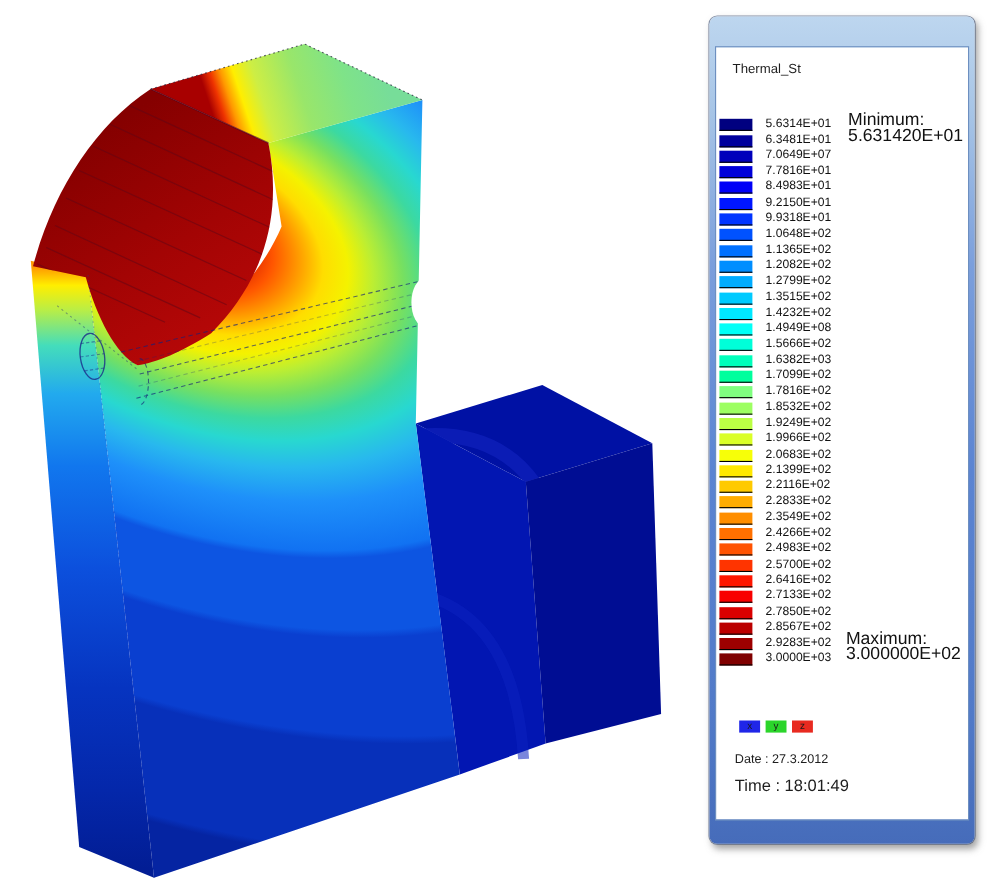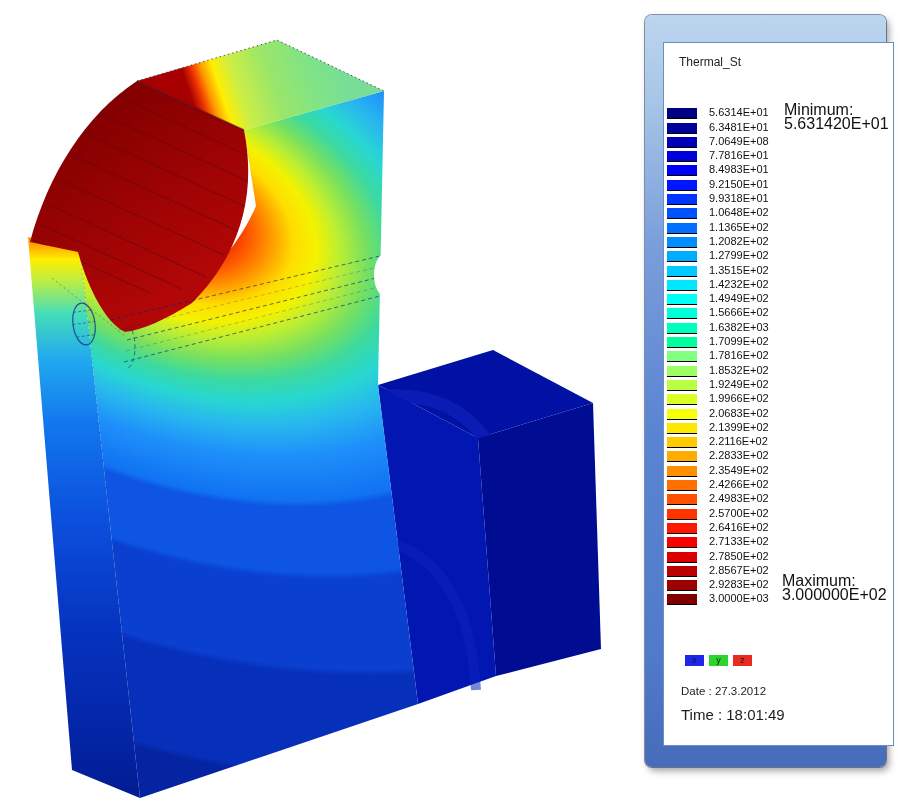--- a/index.html
+++ b/index.html
@@ -50,21 +50,21 @@
     border-color:#6e1d10;
   }
   .btn-min::after{content:"";position:absolute;left:50%;top:50%;width:9px;height:3px;
     margin:-1px 0 0 -5px;background:#3f3f3f;box-shadow:0 1px 0 rgba(255,255,255,0.7);}
   .btn-max::after{content:"";position:absolute;left:50%;top:50%;width:8px;height:6px;
     margin:-4px 0 0 -5px;border:2px solid #3f3f3f;box-shadow:0 1px 0 rgba(255,255,255,0.5);}
   .btn-close::after{content:"\2715";position:absolute;left:0;right:0;top:1px;text-align:center;
     color:#ffffff;font-size:11px;font-weight:bold;text-shadow:0 1px 2px #6e1d10;}
 
   .client{
-    position:absolute;left:19px;top:28px;width:229px;height:702px;
+    position:absolute;left:6px;top:28px;width:229px;height:702px;
     background:#ffffff;outline:1px solid #6d8fc0;
   }
   .field-label{position:absolute;left:15px;top:12px;font-size:12px;color:#1e1e1e;}
 
   .legend{position:absolute;left:3px;top:62px;}
   .legend-row{height:14.3px;display:flex;align-items:flex-end;}
   .legend-swatch{width:30px;height:10px;margin-top:1.5px;border-bottom:1.4px solid #000000;}
   .legend-val{margin-left:12px;font-size:11px;line-height:13px;color:#111111;white-space:nowrap;}
 
   .note{position:absolute;font-size:16px;line-height:14.3px;color:#111111;white-space:nowrap;}
@@ -203,21 +203,21 @@
         <div class="legend-row">
           <div class="legend-swatch" style="background: rgb(0, 0, 128);"></div>
           <span class="legend-val">5.6314E+01</span>
         </div>
         <div class="legend-row">
           <div class="legend-swatch" style="background: rgb(0, 0, 157);"></div>
           <span class="legend-val">6.3481E+01</span>
         </div>
         <div class="legend-row">
           <div class="legend-swatch" style="background: rgb(0, 0, 187);"></div>
-          <span class="legend-val">7.0649E+08</span>
+          <span class="legend-val">7.0649E+07</span>
         </div>
         <div class="legend-row">
           <div class="legend-swatch" style="background: rgb(0, 0, 217);"></div>
           <span class="legend-val">7.7816E+01</span>
         </div>
         <div class="legend-row">
           <div class="legend-swatch" style="background: rgb(0, 0, 247);"></div>
           <span class="legend-val">8.4983E+01</span>
         </div>
         <div class="legend-row">
@@ -247,21 +247,21 @@
         <div class="legend-row">
           <div class="legend-swatch" style="background: rgb(0, 202, 255);"></div>
           <span class="legend-val">1.3515E+02</span>
         </div>
         <div class="legend-row">
           <div class="legend-swatch" style="background: rgb(0, 232, 255);"></div>
           <span class="legend-val">1.4232E+02</span>
         </div>
         <div class="legend-row">
           <div class="legend-swatch" style="background: rgb(0, 255, 247);"></div>
-          <span class="legend-val">1.4949E+02</span>
+          <span class="legend-val">1.4949E+08</span>
         </div>
         <div class="legend-row">
           <div class="legend-swatch" style="background: rgb(0, 255, 217);"></div>
           <span class="legend-val">1.5666E+02</span>
         </div>
         <div class="legend-row">
           <div class="legend-swatch" style="background: rgb(0, 255, 187);"></div>
           <span class="legend-val">1.6382E+03</span>
         </div>
         <div class="legend-row">

